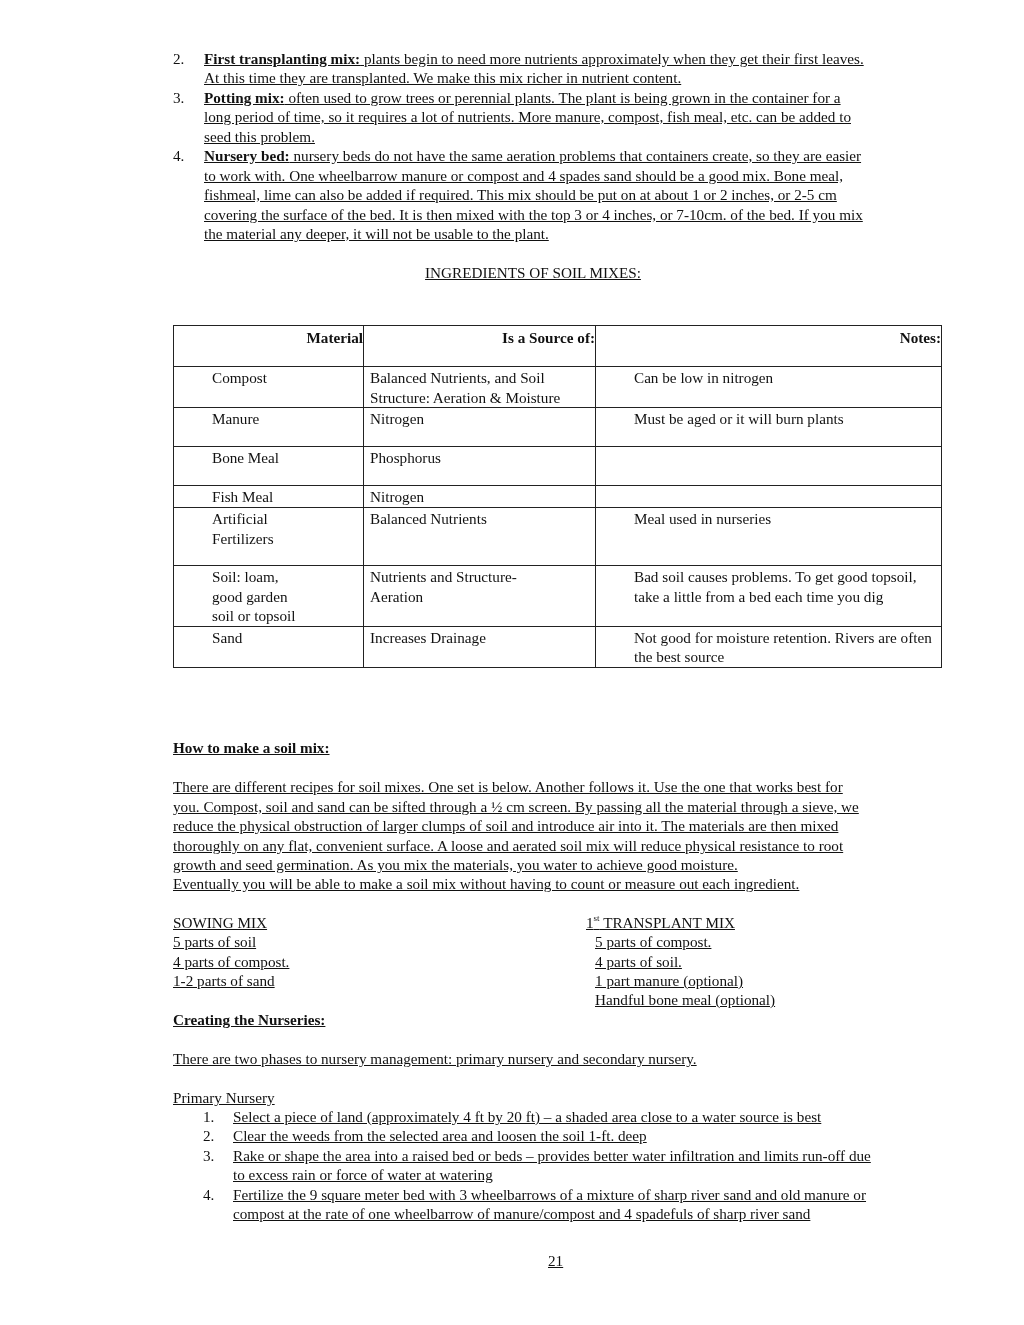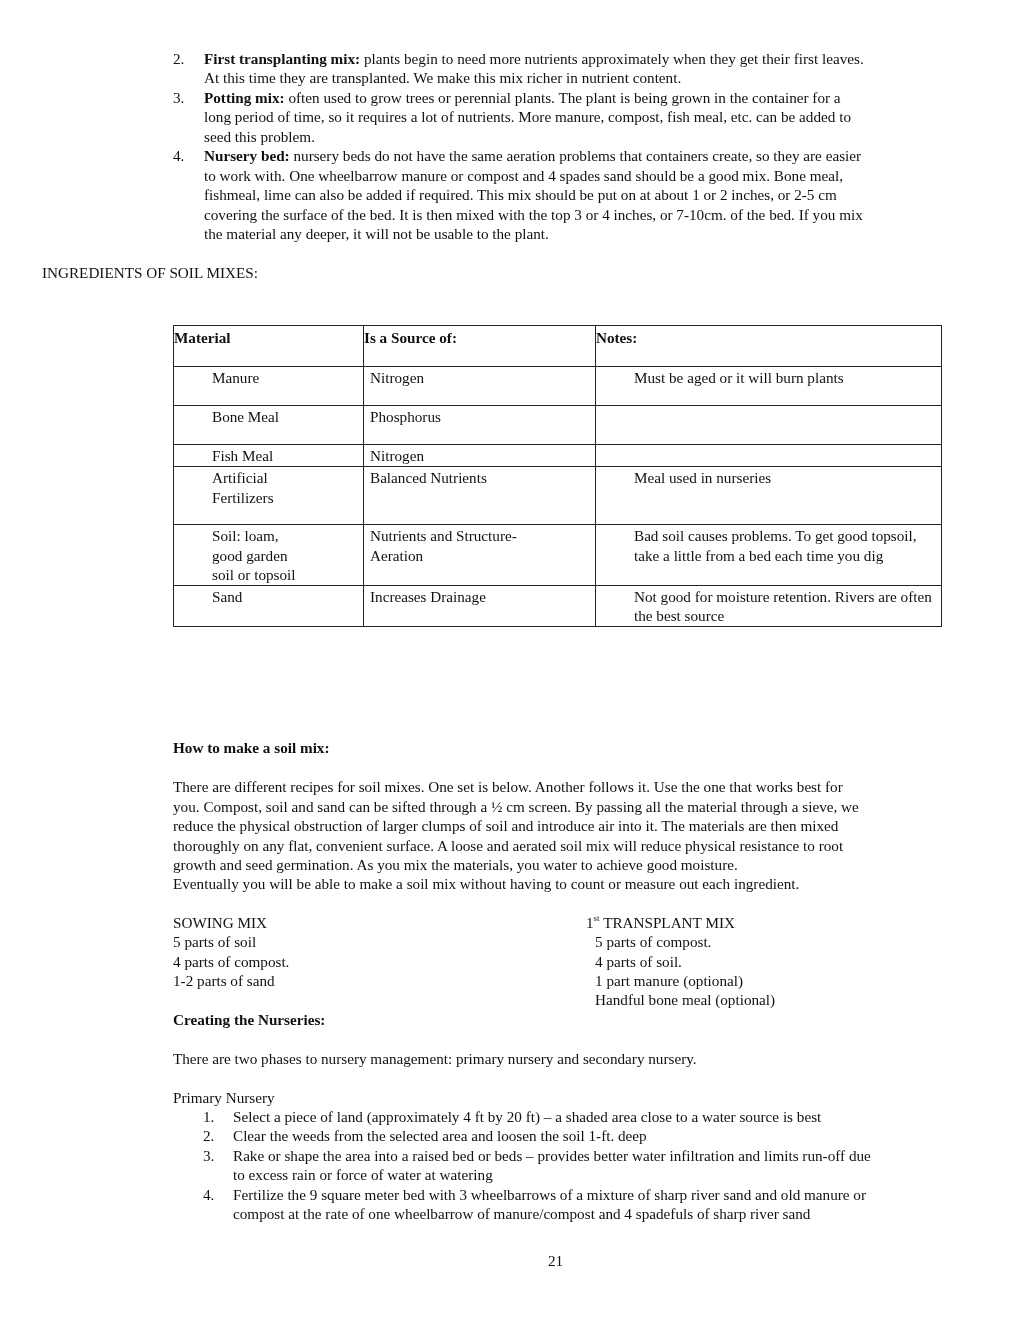--- a/index.html
+++ b/index.html
@@ -1,23 +1,23 @@
 <!DOCTYPE html>
 <html><head>
 <meta charset="utf-8">
 <style>
   html, body { margin:0; padding:0; background:#ffffff; }
   body { width:1024px; height:1325px; position:relative; overflow:hidden;
          font-family:"Liberation Serif", "DejaVu Serif", serif; color:#111; font-size:15.2px; line-height:19.5px; }
-  .line { position:absolute; white-space:nowrap; }
+  .line { position:absolute; white-space:nowrap;text-decoration:underline; }
   b { font-weight:bold; }
   .num { position:absolute; }
   table.ing { position:absolute; left:173px; top:325px; width:768px; border-collapse:collapse; table-layout:fixed; }
   table.ing td, table.ing th { border:1.6px solid #222; vertical-align:top; padding:0; font-weight:normal; }
-  table.ing th { font-weight:bold; text-align:left; height:38px; padding-top:2px; }
+  table.ing th { font-weight:bold; text-align:right; height:38px; padding-top:2px; }
   table.ing td { padding-top:1px; }
   table.ing td.c1 { padding-left:38px; }
   table.ing td.c2 { padding-left:6px; }
   table.ing td.c3 { padding-left:38px; }
   .sup { font-size:9px; vertical-align:top; line-height:10px; }
 </style>
 </head>
 <body>
 
 <div>
@@ -31,36 +31,41 @@
   <div class="line" style="left:204px;top:127px">seed this problem.</div>
 
   <span class="num" style="left:173px;top:146px">4.</span>
   <div class="line" style="left:204px;top:146px"><b>Nursery bed:</b><span> nursery beds do not have the same aeration problems that containers create, so they are easier</span></div>
   <div class="line" style="left:204px;top:166px">to work with. One wheelbarrow manure or compost and 4 spades sand should be a good mix. Bone meal,</div>
   <div class="line" style="left:204px;top:185px">fishmeal, lime can also be added if required. This mix should be put on at about 1 or 2 inches, or 2-5 cm</div>
   <div class="line" style="left:204px;top:205px">covering the surface of the bed. It is then mixed with the top 3 or 4 inches, or 7-10cm. of the bed. If you mix</div>
   <div class="line" style="left:204px;top:224px">the material any deeper, it will not be usable to the plant.</div>
 </div>
 
-<div class="line" style="left:0;width:1024px;text-align:left;top:263px;padding-left:42px;box-sizing:border-box">INGREDIENTS OF SOIL MIXES:</div>
+<div class="line" style="left:0;width:1024px;text-align:center;top:263px;padding-left:42px;box-sizing:border-box">INGREDIENTS OF SOIL MIXES:</div>
 
 <table class="ing">
   <colgroup>
       <col style="width:190px">
       <col style="width:232px">
       <col style="width:346px">
     </colgroup>
   <thead>
     <tr>
       <th>Material</th>
       <th>Is a Source of:</th>
       <th>Notes:</th>
     </tr>
   </thead>
   <tbody>
+    <tr style="height:39px">
+      <td class="c1">Compost</td>
+      <td class="c2">Balanced Nutrients, and Soil Structure:  Aeration &amp; Moisture</td>
+      <td class="c3">Can be low in nitrogen</td>
+    </tr>
     <tr style="height:39px">
       <td class="c1">Manure</td>
       <td class="c2">Nitrogen</td>
       <td class="c3">Must be aged or it will burn plants</td>
     </tr>
     <tr style="height:39px">
       <td class="c1">Bone Meal</td>
       <td class="c2">Phosphorus</td>
       <td class="c3"></td>
     </tr>

